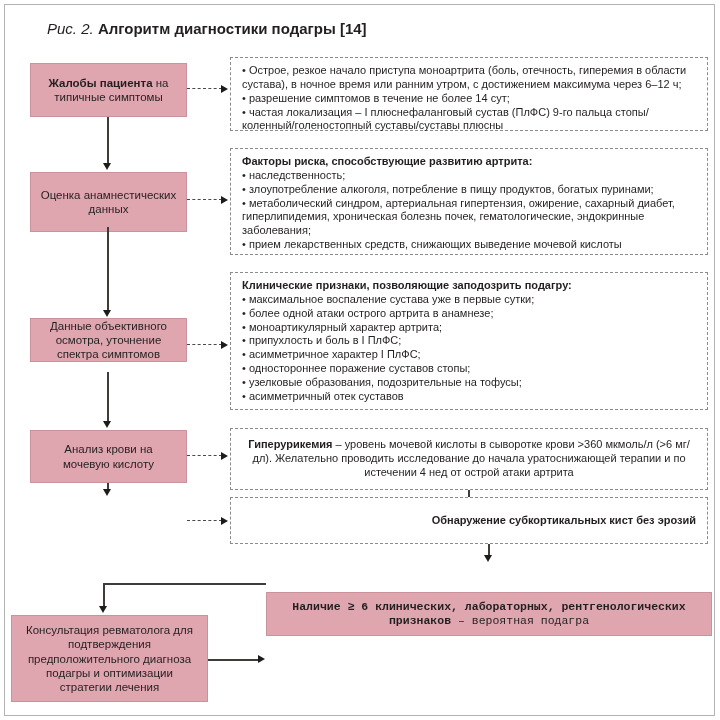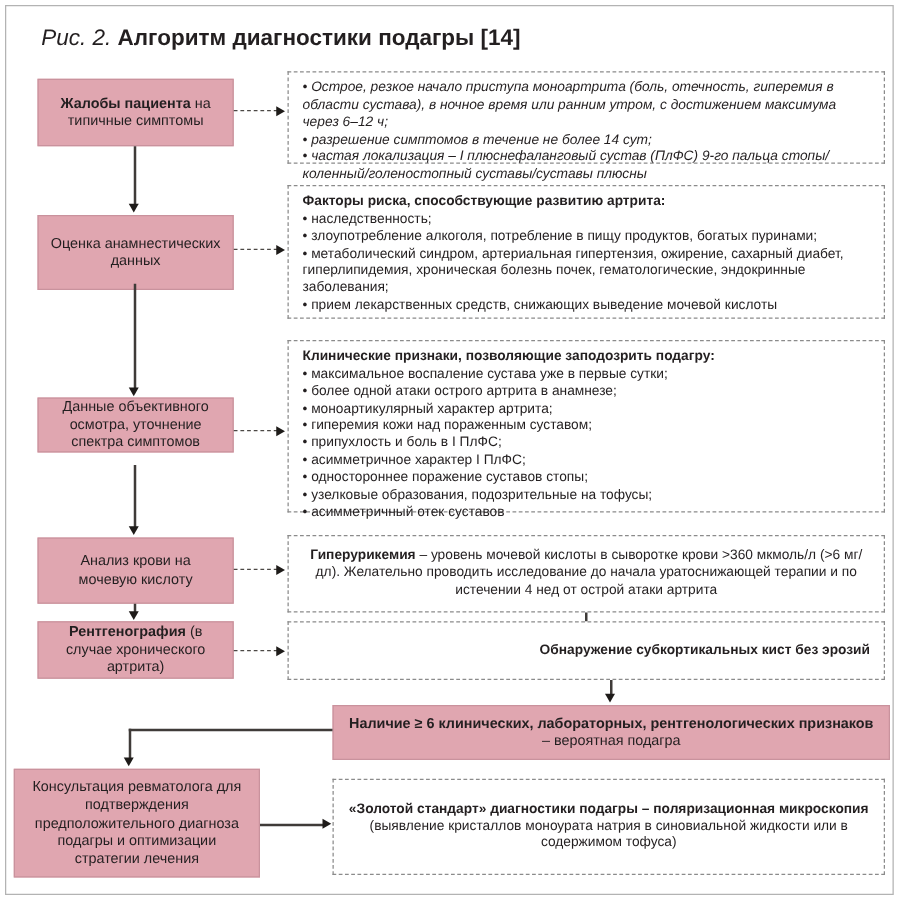--- a/index.html
+++ b/index.html
@@ -1,19 +1,19 @@
 <!DOCTYPE html>
 <html lang="ru"><head>
 <meta charset="utf-8">
 <style>
   html,body{margin:0;padding:0;}
   body{font-family:"Liberation Sans", sans-serif; background:#ffffff;}
   #canvas{position:relative;width:720px;height:720px;background:#ffffff;overflow:hidden;color:#231f20;}
   .frame{position:absolute;left:4px;top:4px;width:711px;height:712px;box-sizing:border-box;border:1.5px solid #b3b3b3;}
-  .title{position:absolute;left:33px;top:20px;font-size:18px;white-space:nowrap;}
+  .title{position:absolute;left:47px;top:20px;font-size:15px;white-space:nowrap;}
   .title .lab{font-style:italic;}
   .title .tt{font-weight:bold;}
 
   .pbox{position:absolute;background:#e0a6b0;border:1px solid #c9929d;box-sizing:border-box;
         display:flex;align-items:center;justify-content:flex-start;text-align:center;
         font-size:11.5px;line-height:1.22;padding:21px 9px;}
   .lcol{left:30px;width:157px;}
 
   .dbox{position:absolute;border:1.6px dashed #8b8b8b;box-sizing:border-box;background:#ffffff;
         padding:6px 11px;font-size:11px;line-height:1.26;}
@@ -49,70 +49,63 @@
   </div>
 
   <div class="pbox lcol" style="top:318px;height:42px;">
     <div>Данные объективного осмотра, уточнение спектра симптомов</div>
   </div>
 
   <div class="pbox lcol" style="top:430px;height:53px;">
     <div>Анализ крови на мочевую кислоту</div>
   </div>
 
-  <div class="pbox lcol" style="top:497px;height:46px;">
-    <div><b>Рентгенография</b><span> (в случае хронического артрита)</span></div>
-  </div>
 
   <div class="pbox" style="left:11px;width:197px;top:615px;height:87px;">
     <div>Консультация ревматолога для подтверждения предположительного диагноза подагры и оптимизации стратегии лечения</div>
   </div>
 
-  <div class="dbox rcol" style="top:57px;height:74px;font-style:italic;">
+  <div class="dbox rcol" style="top:57px;height:74px;">
     <div class="li">Острое, резкое начало приступа моноартрита (боль, отечность, гиперемия в области сустава), в ночное время или ранним утром, с достижением максимума через 6–12 ч;</div>
     <div class="li">разрешение симптомов в течение не более 14 сут;</div>
     <div class="li">частая локализация – I плюснефаланговый сустав (ПлФС) 9-го пальца стопы/коленный/голеностопный суставы/суставы плюсны</div>
   </div>
 
   <div class="dbox rcol" style="top:148px;height:107px;">
     <div class="hdr">Факторы риска, способствующие развитию артрита:</div>
     <div class="li">наследственность;</div>
     <div class="li">злоупотребление алкоголя, потребление в пищу продуктов, богатых пуринами;</div>
     <div class="li">метаболический синдром, артериальная гипертензия, ожирение, сахарный диабет, гиперлипидемия, хроническая болезнь почек, гематологические, эндокринные заболевания;</div>
     <div class="li">прием лекарственных средств, снижающих выведение мочевой кислоты</div>
   </div>
 
   <div class="dbox rcol" style="top:272px;height:138px;">
     <div class="hdr">Клинические признаки, позволяющие заподозрить подагру:</div>
     <div class="li">максимальное воспаление сустава уже в первые сутки;</div>
     <div class="li">более одной атаки острого артрита в анамнезе;</div>
     <div class="li">моноартикулярный характер артрита;</div>
-    <div class="li">гиперемия кожи над пораженным суставом;</div>
     <div class="li">припухлость и боль в I ПлФС;</div>
     <div class="li">асимметричное характер I ПлФС;</div>
     <div class="li">одностороннее поражение суставов стопы;</div>
     <div class="li">узелковые образования, подозрительные на тофусы;</div>
     <div class="li">асимметричный отек суставов</div>
   </div>
 
   <div class="dbox rcol center" style="top:428px;height:62px;">
     <div><b>Гиперурикемия</b><span> – уровень мочевой кислоты в сыворотке крови &gt;360 мкмоль/л (&gt;6 мг/дл). Желательно проводить исследование до начала уратоснижающей терапии и по истечении 4 нед от острой атаки артрита</span></div>
   </div>
 
   <div class="dbox rcol center" style="top:497px;height:47px;">
     <div class="hdr">Обнаружение субкортикальных кист без эрозий</div>
   </div>
 
-  <div class="pbox" style="left:266px;width:446px;top:564px;height:38px;">
+  <div class="pbox" style="left:266px;width:446px;top:592px;height:38px;font-family:Liberation Mono, monospace;">
     <div><b>Наличие ≥ 6 клинических, лабораторных, рентгенологических признаков</b><span> – вероятная подагра</span></div>
   </div>
 
-  <div class="dbox center" style="left:266px;width:442px;top:623px;height:77px;">
-    <div><b>«Золотой стандарт» диагностики подагры – поляризационная микроскопия</b><span> (выявление кристаллов моноурата натрия в синовиальной жидкости или в содержимом тофуса)</span></div>
-  </div>
 
   <div class="vline" style="left:107px;top:117px;height:47px;"></div>
   <div class="ah-down" style="left:103px;top:163px;"></div>
 
   <div class="vline" style="left:107px;top:227px;height:84px;"></div>
   <div class="ah-down" style="left:103px;top:310px;"></div>
 
   <div class="vline" style="left:107px;top:372px;height:50px;"></div>
   <div class="ah-down" style="left:103px;top:421px;"></div>
 

